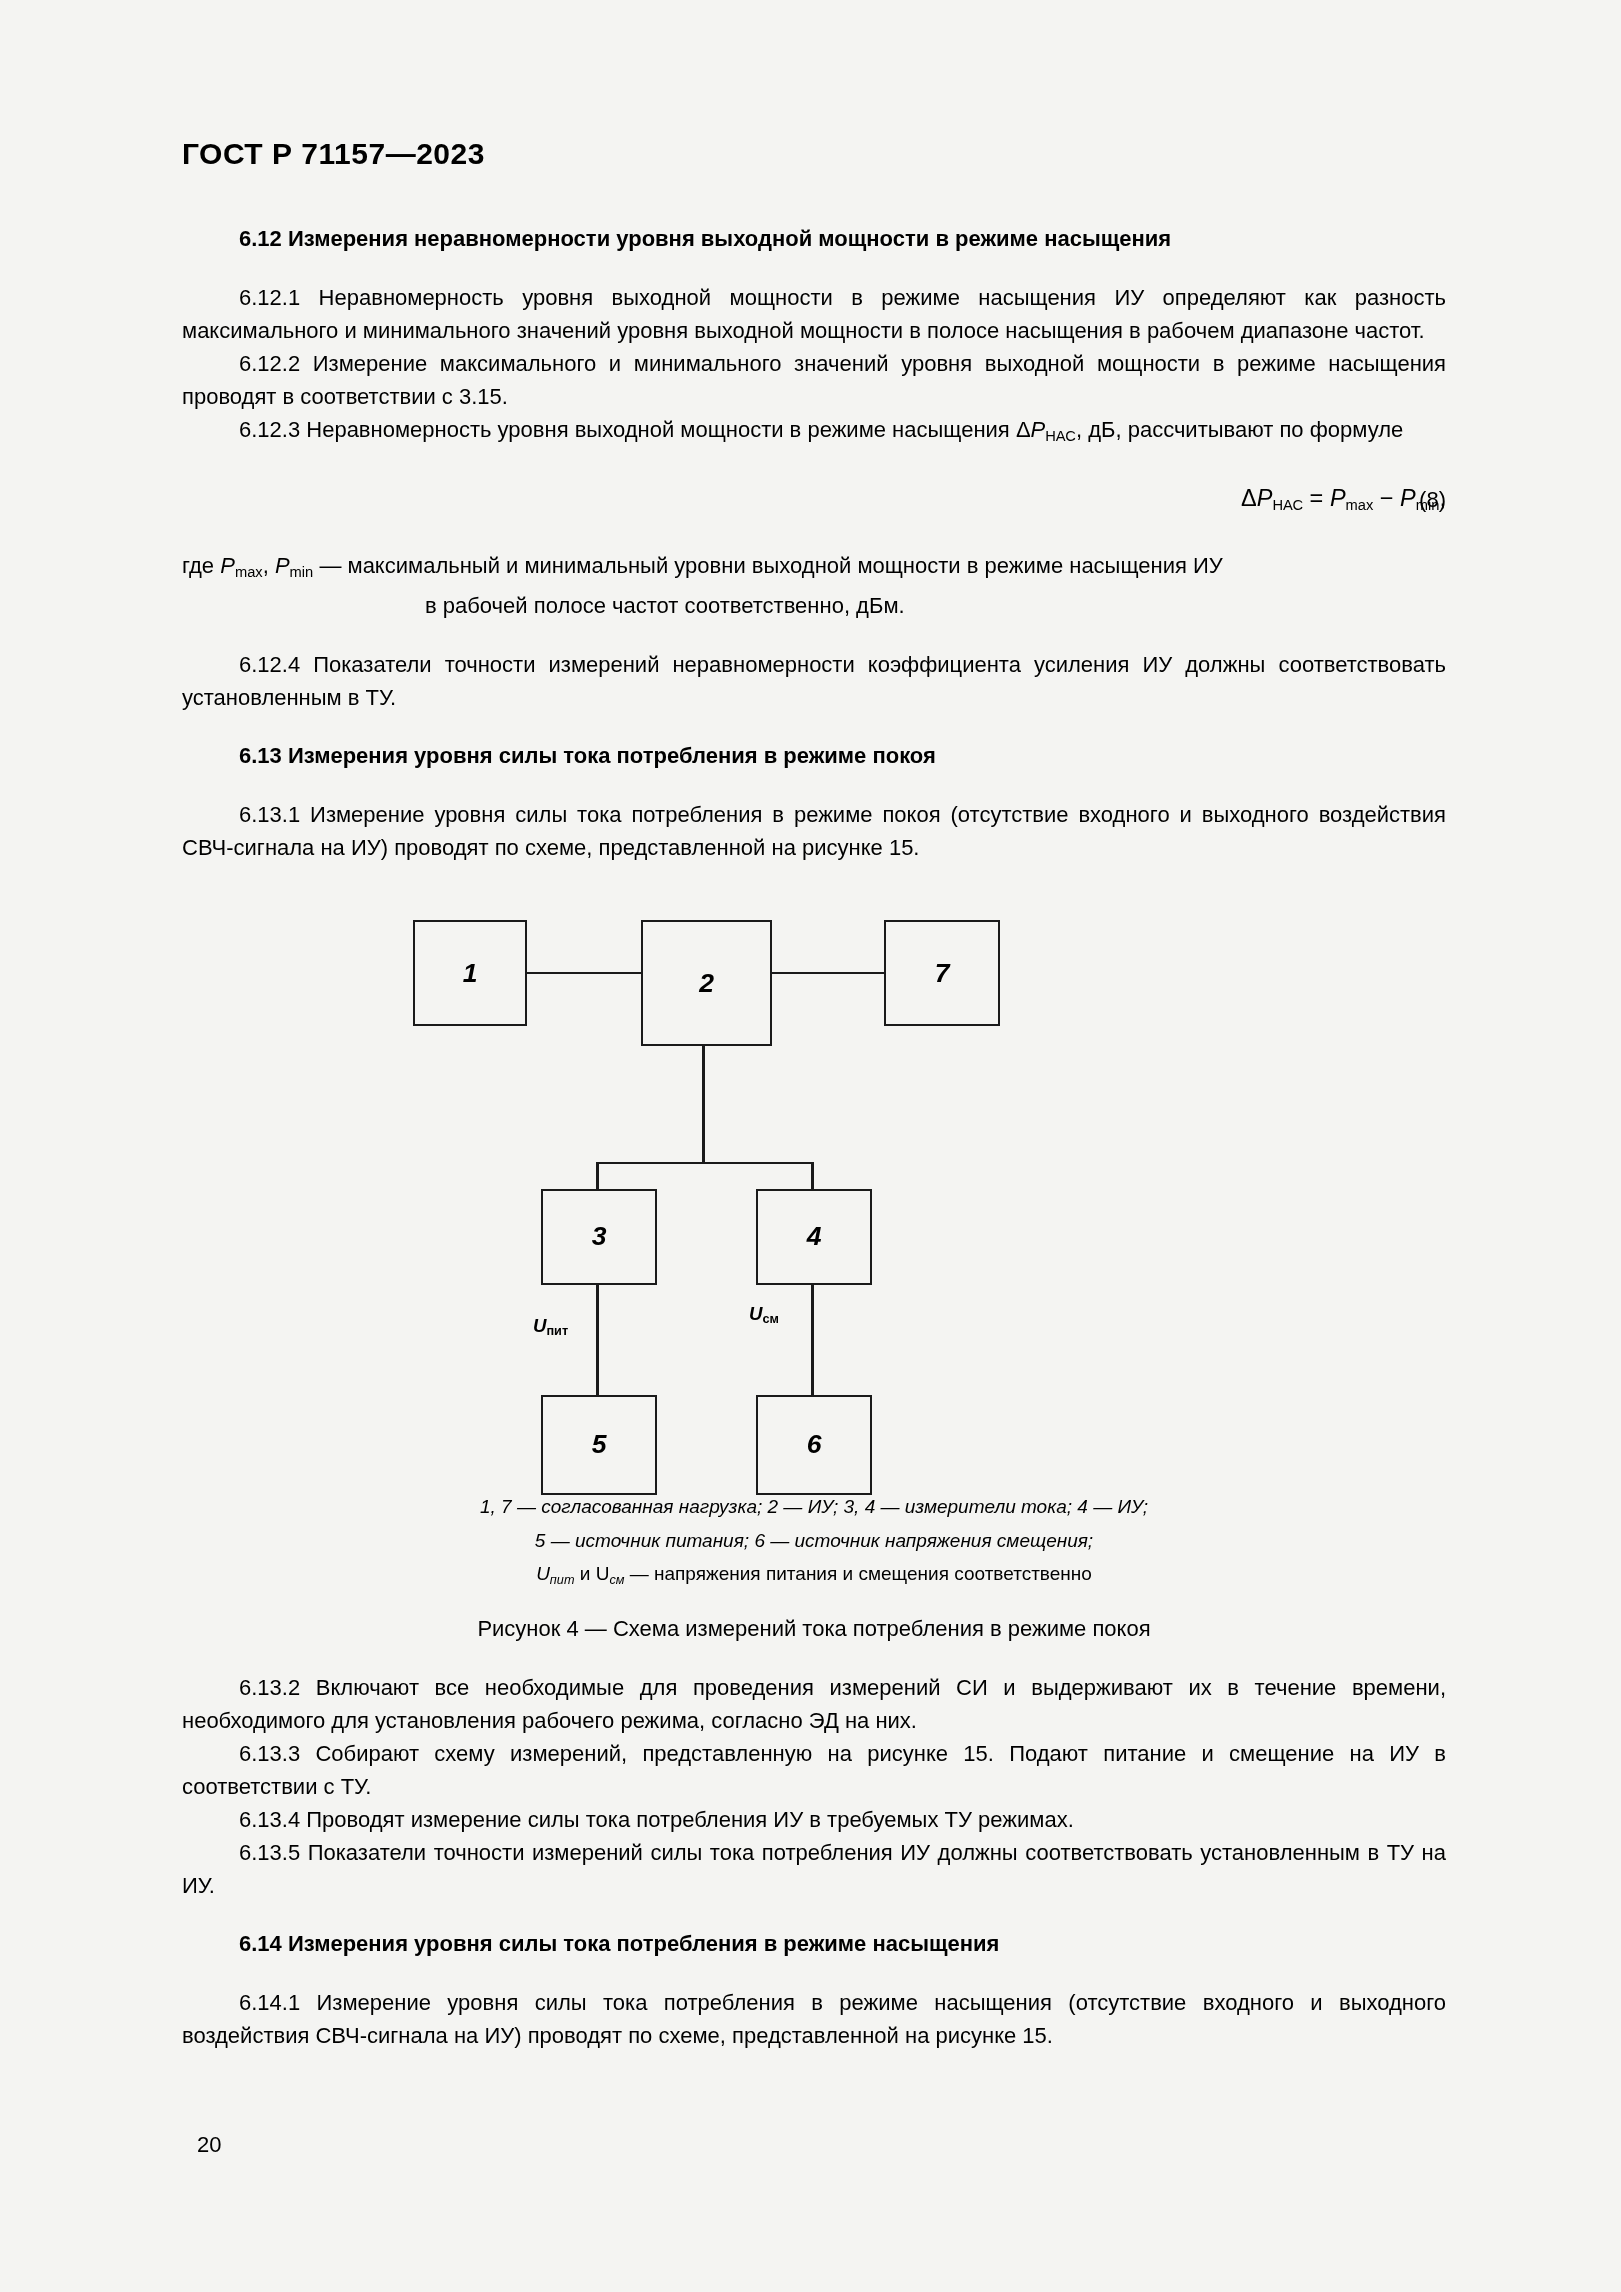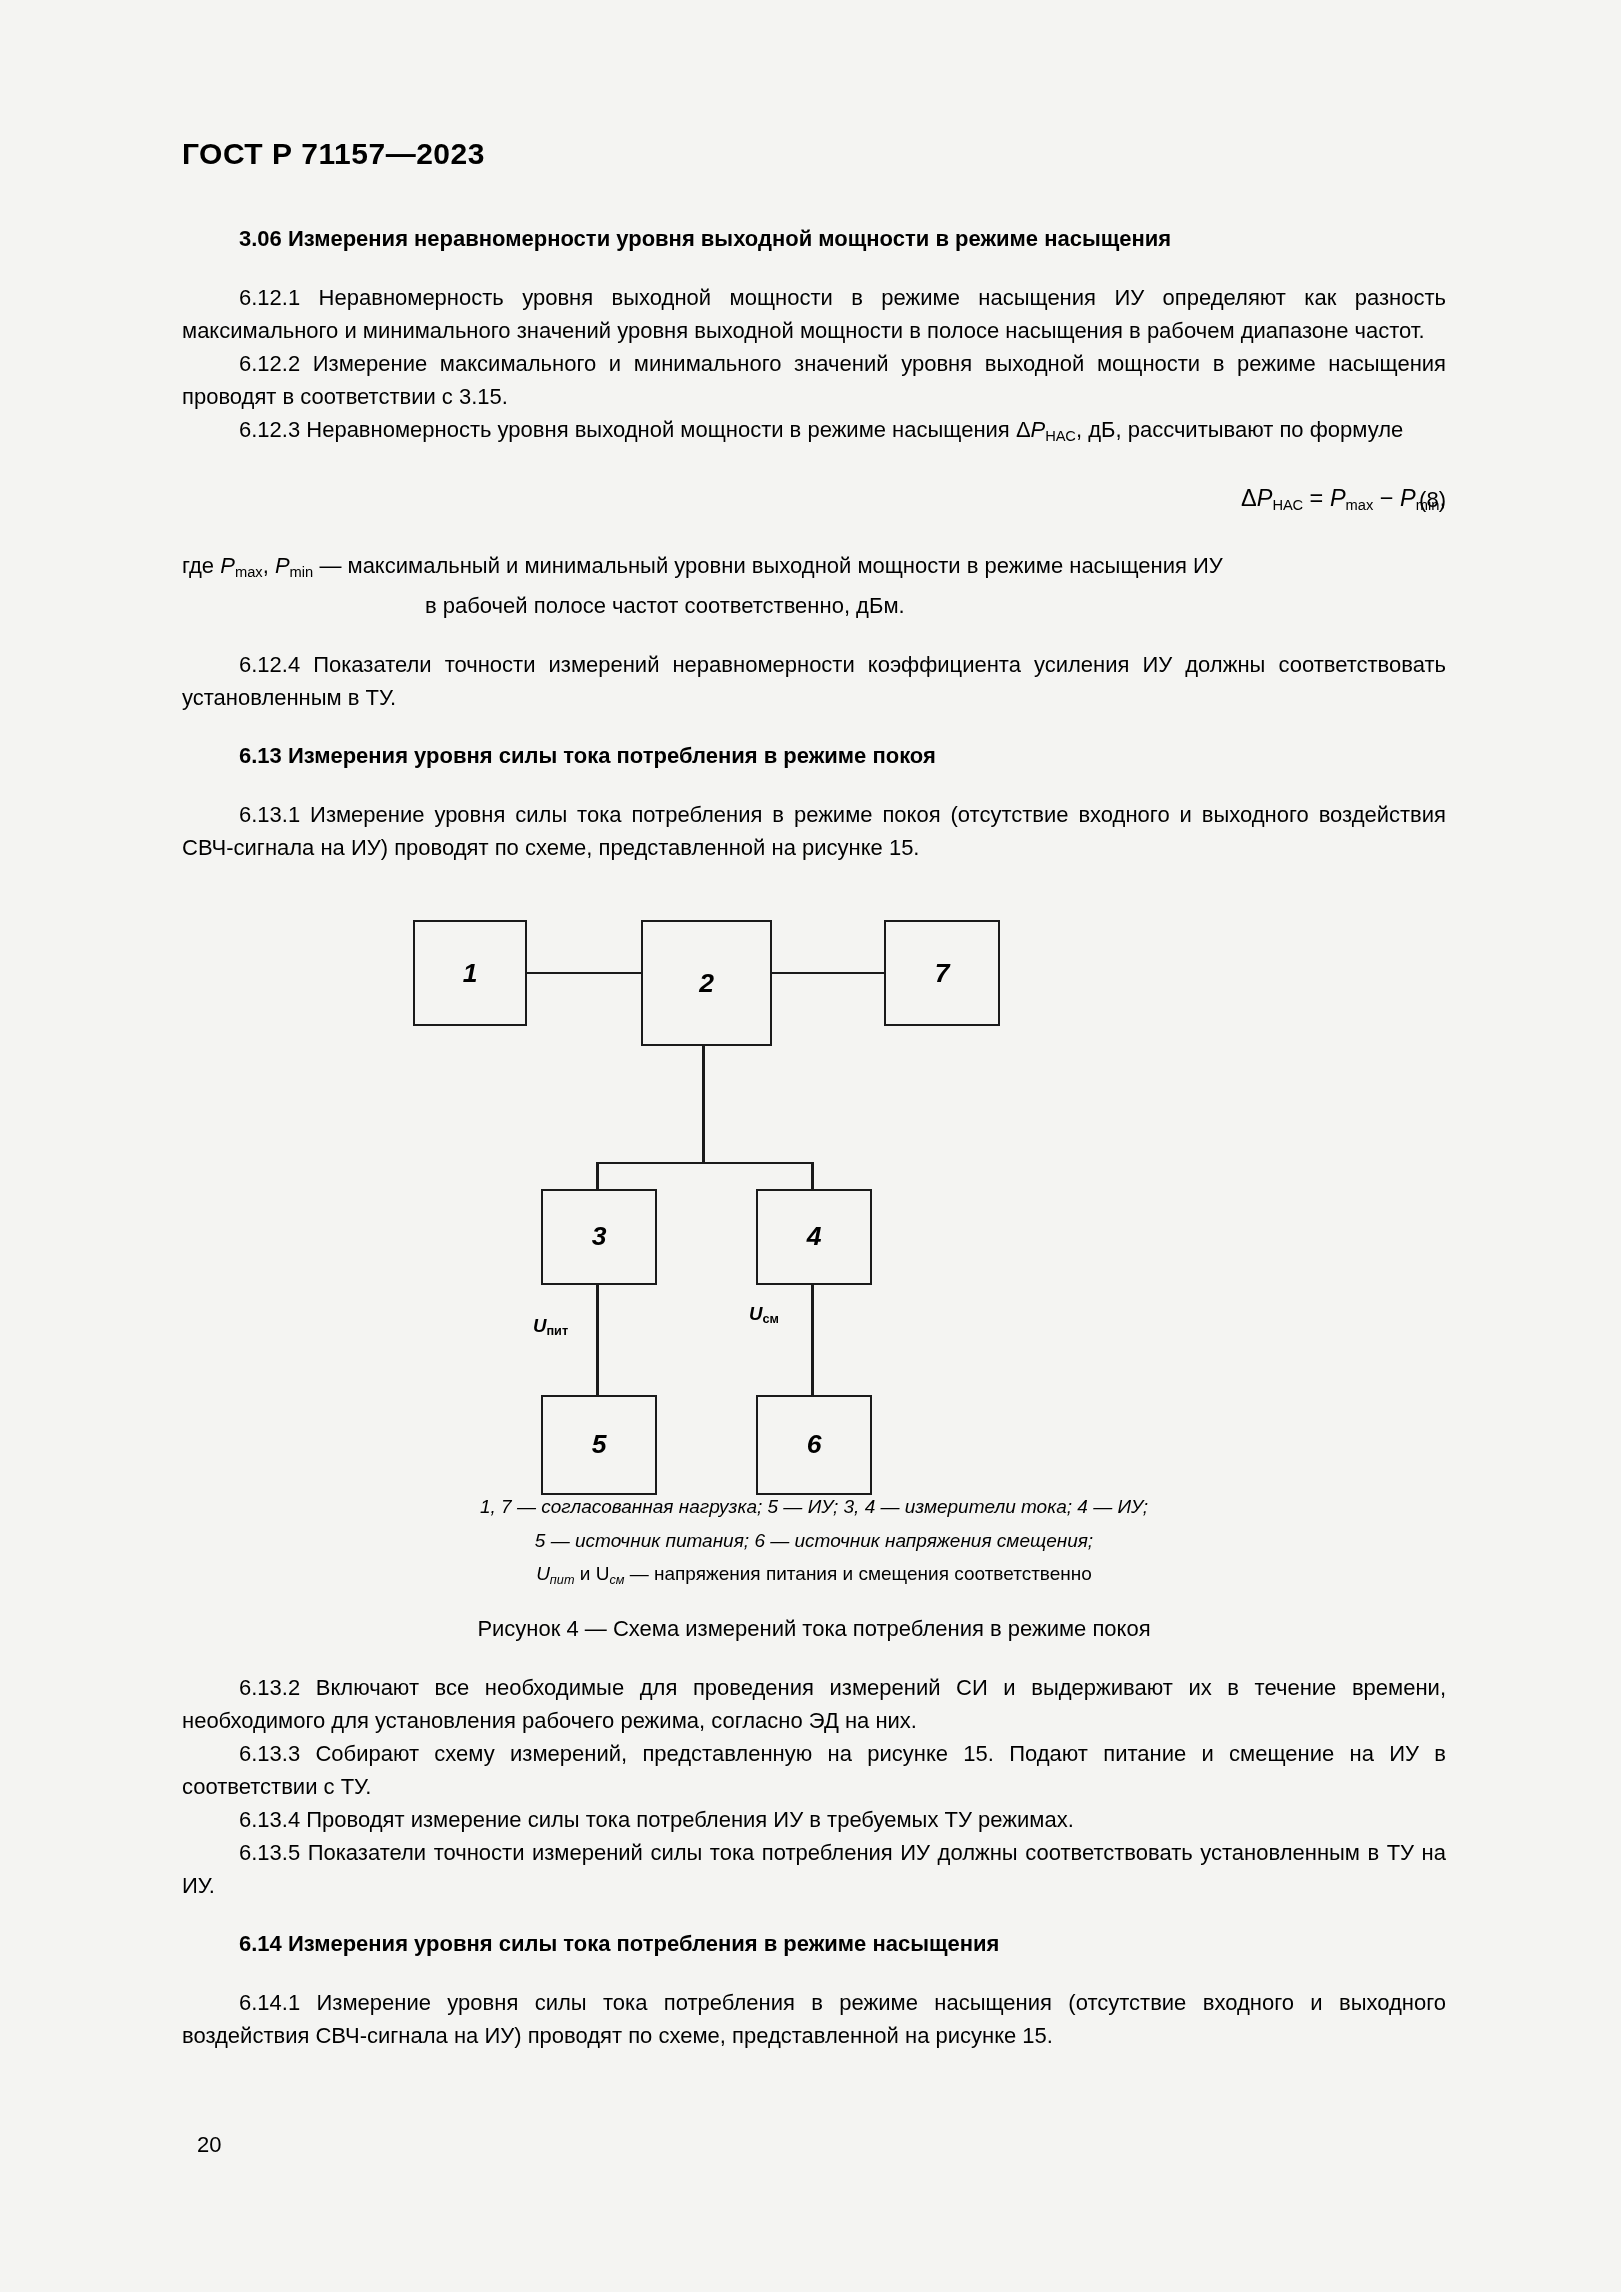--- a/index.html
+++ b/index.html
@@ -140,21 +140,21 @@
 </style>
 </head>
 <body>
 
 <div class="page">
 
   <div class="content">
 
     <div class="hdr">ГОСТ Р 71157—2023</div>
 
-    <div class="secthead">3.06 Измерения неравномерности уровня выходной мощности в режиме насыщения</div>
+    <div class="secthead">6.12 Измерения неравномерности уровня выходной мощности в режиме насыщения</div>
 
     <p class="ind">6.12.1 Неравномерность уровня выходной мощности в режиме насыщения ИУ определяют как разность максимального и минимального значений уровня выходной мощности в полосе насыщения в рабочем диапазоне частот.</p>
 
     <p class="ind">6.12.2 Измерение максимального и минимального значений уровня выходной мощности в режиме насыщения проводят в соответствии с 3.15.</p>
 
     <p class="ind"><span>6.12.3 Неравномерность уровня выходной мощности в режиме насыщения </span>Δ<i class="it">P</i><span class="sub">НАС</span><span>, дБ, рассчитывают по формуле</span></p>
 
     <div class="formula-row">
       <div class="formula">
         Δ<i class="it">P</i><span class="sub">НАС</span> = <i class="it">P</i><span class="sub">max</span> − <i class="it">P</i><span class="sub">min</span>,
@@ -207,21 +207,21 @@
           <span>5</span>
         </div>
       <div class="box" style="left:574px; top:496px; width:112px; height:96px;">
           <span>6</span>
         </div>
 
       <div class="lbl" style="left:351px; top:416px;"><span>U</span><span class="s">пит</span></div>
       <div class="lbl" style="left:567px; top:404px;"><span>U</span><span class="s">см</span></div>
     </div>
 
-    <div class="caption">1, 7 — согласованная нагрузка; 5 — ИУ; 3, 4 — измерители тока; 4 — ИУ;</div>
+    <div class="caption">1, 7 — согласованная нагрузка; 2 — ИУ; 3, 4 — измерители тока; 4 — ИУ;</div>
     <div class="caption">5 — источник питания; 6 — источник напряжения смещения;</div>
     <div class="caption"><i class="it">U</i><span class="sub" style="font-size:12.7px">пит</span><span class="rom"> и U</span><span class="sub" style="font-size:12.7px">см</span><span class="rom"> — напряжения питания и смещения соответственно</span></div>
 
     <div class="figtitle">Рисунок 4 — Схема измерений тока потребления в режиме покоя</div>
 
     <p class="ind gap-top">6.13.2 Включают все необходимые для проведения измерений СИ и выдерживают их в течение времени, необходимого для установления рабочего режима, согласно ЭД на них.</p>
     <p class="ind">6.13.3 Собирают схему измерений, представленную на рисунке 15. Подают питание и смещение на ИУ в соответствии с ТУ.</p>
     <p class="ind">6.13.4 Проводят измерение силы тока потребления ИУ в требуемых ТУ режимах.</p>
     <p class="ind">6.13.5 Показатели точности измерений силы тока потребления ИУ должны соответствовать установленным в ТУ на ИУ.</p>
 

